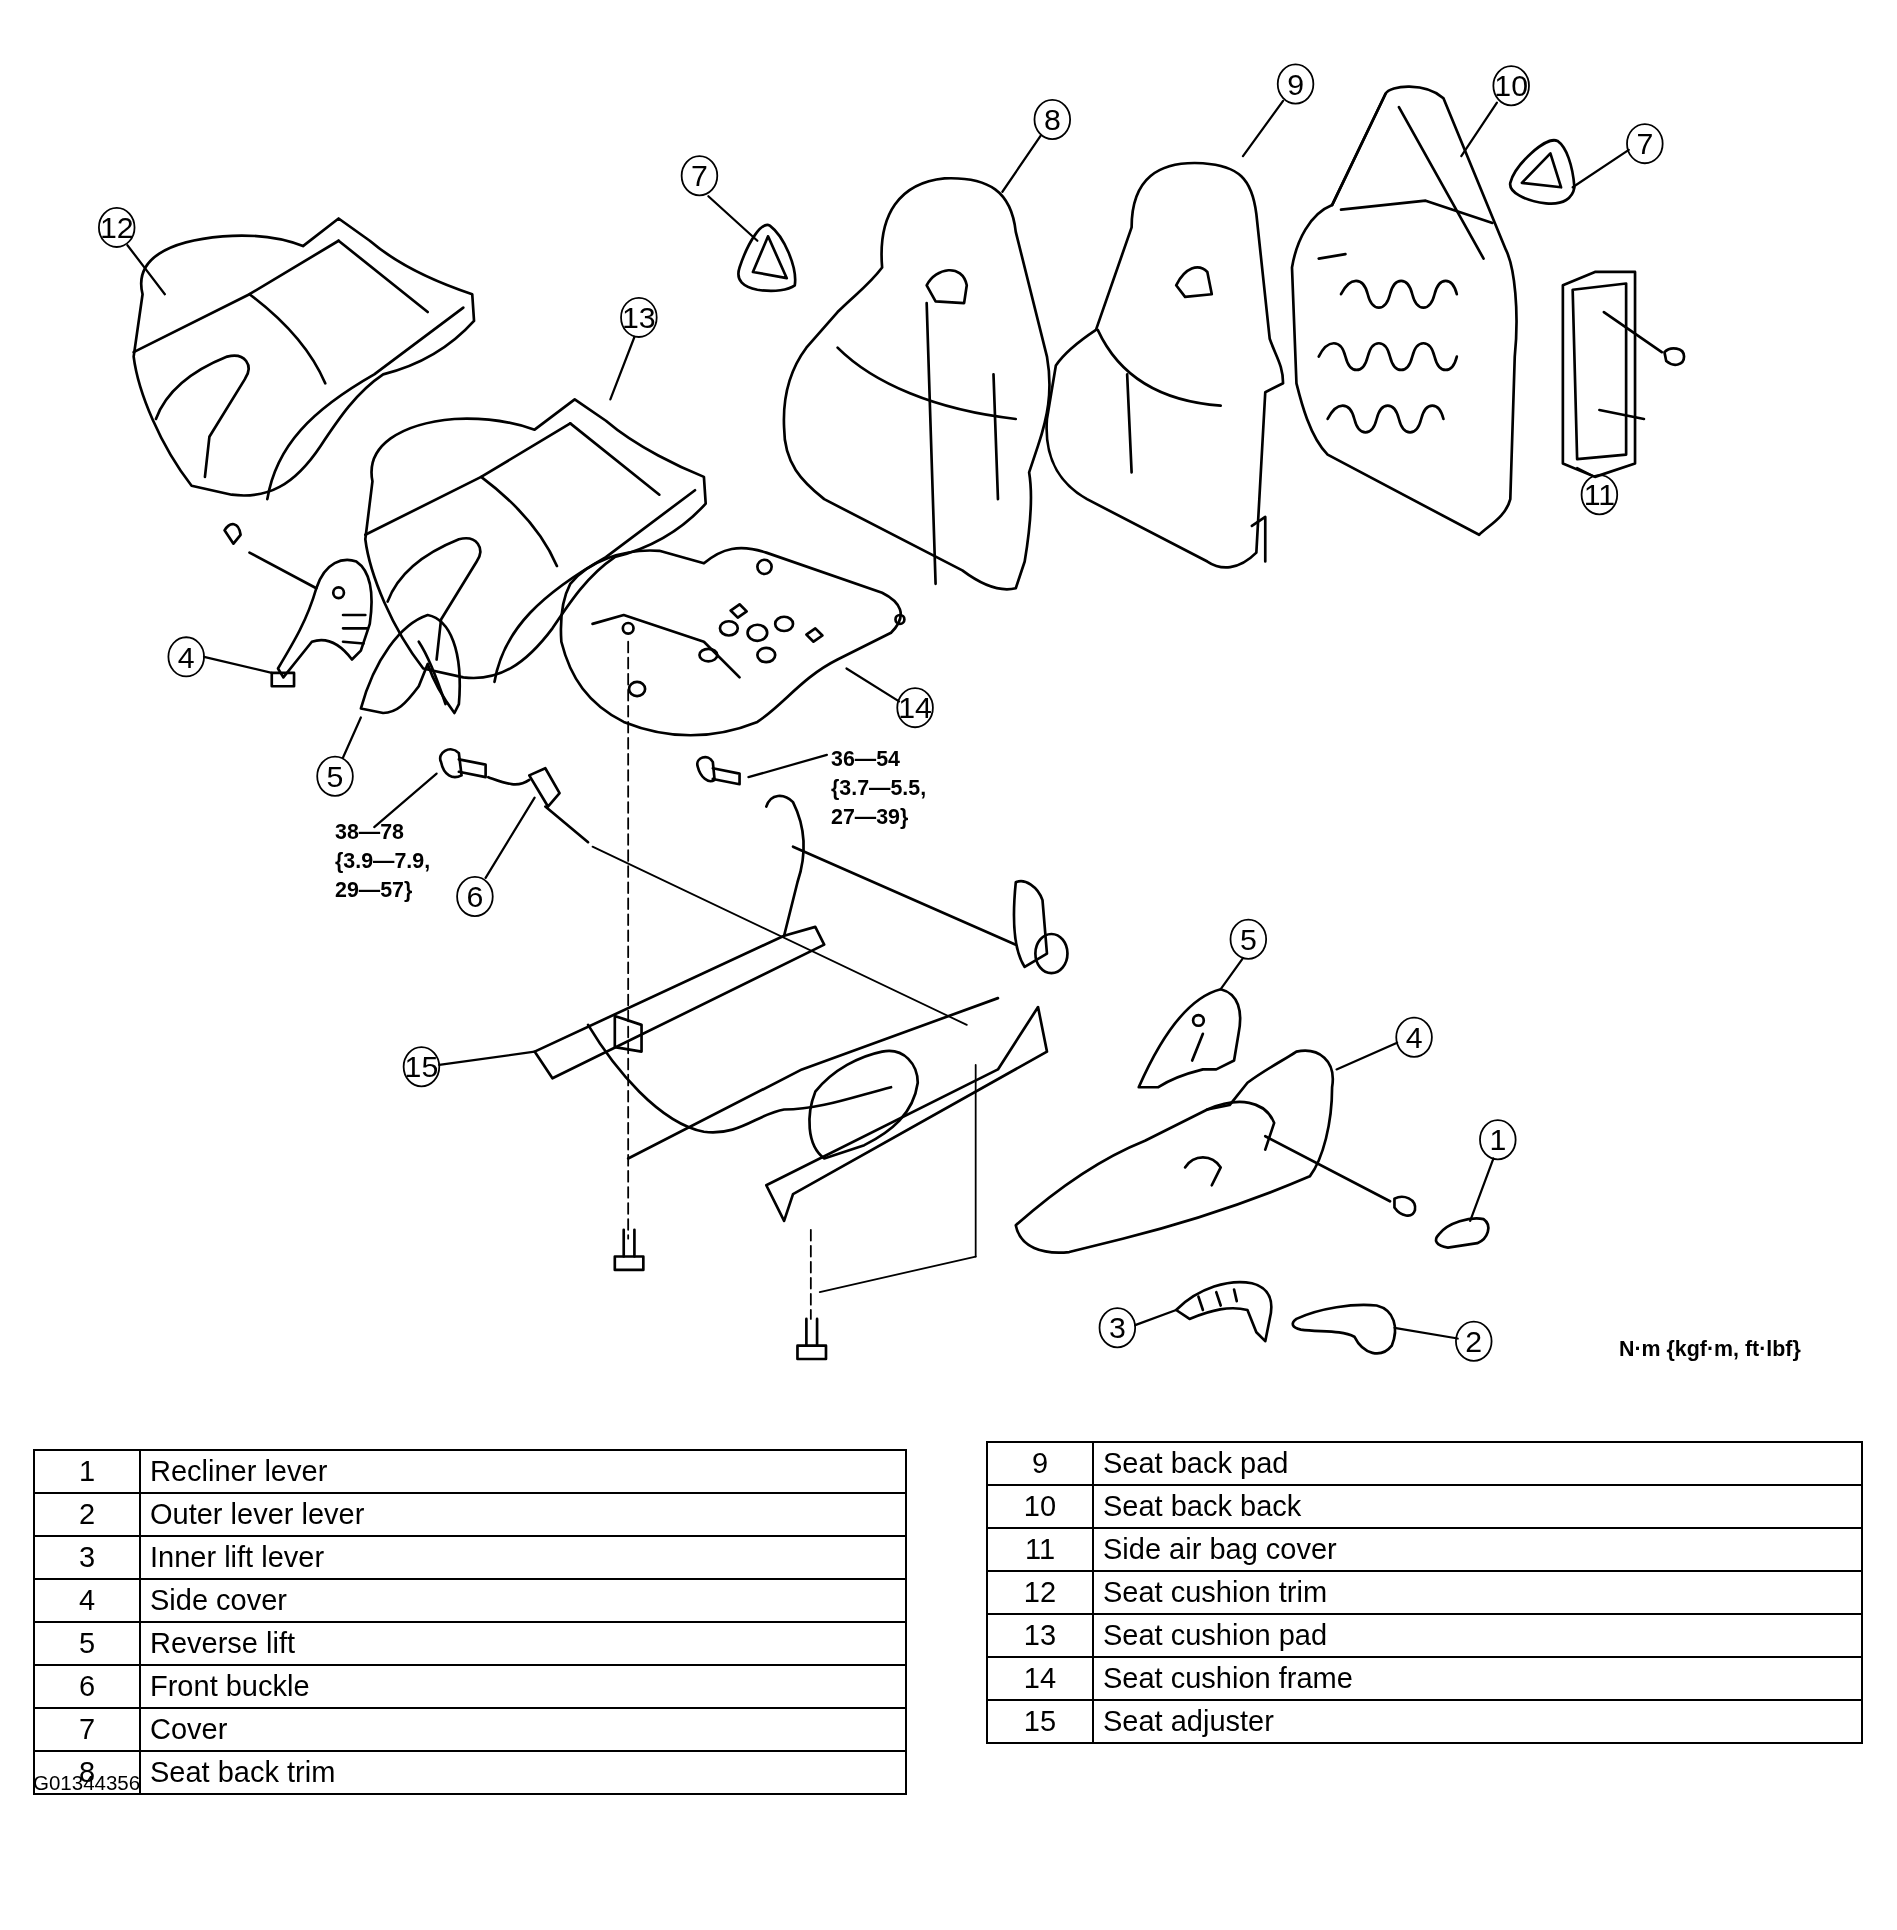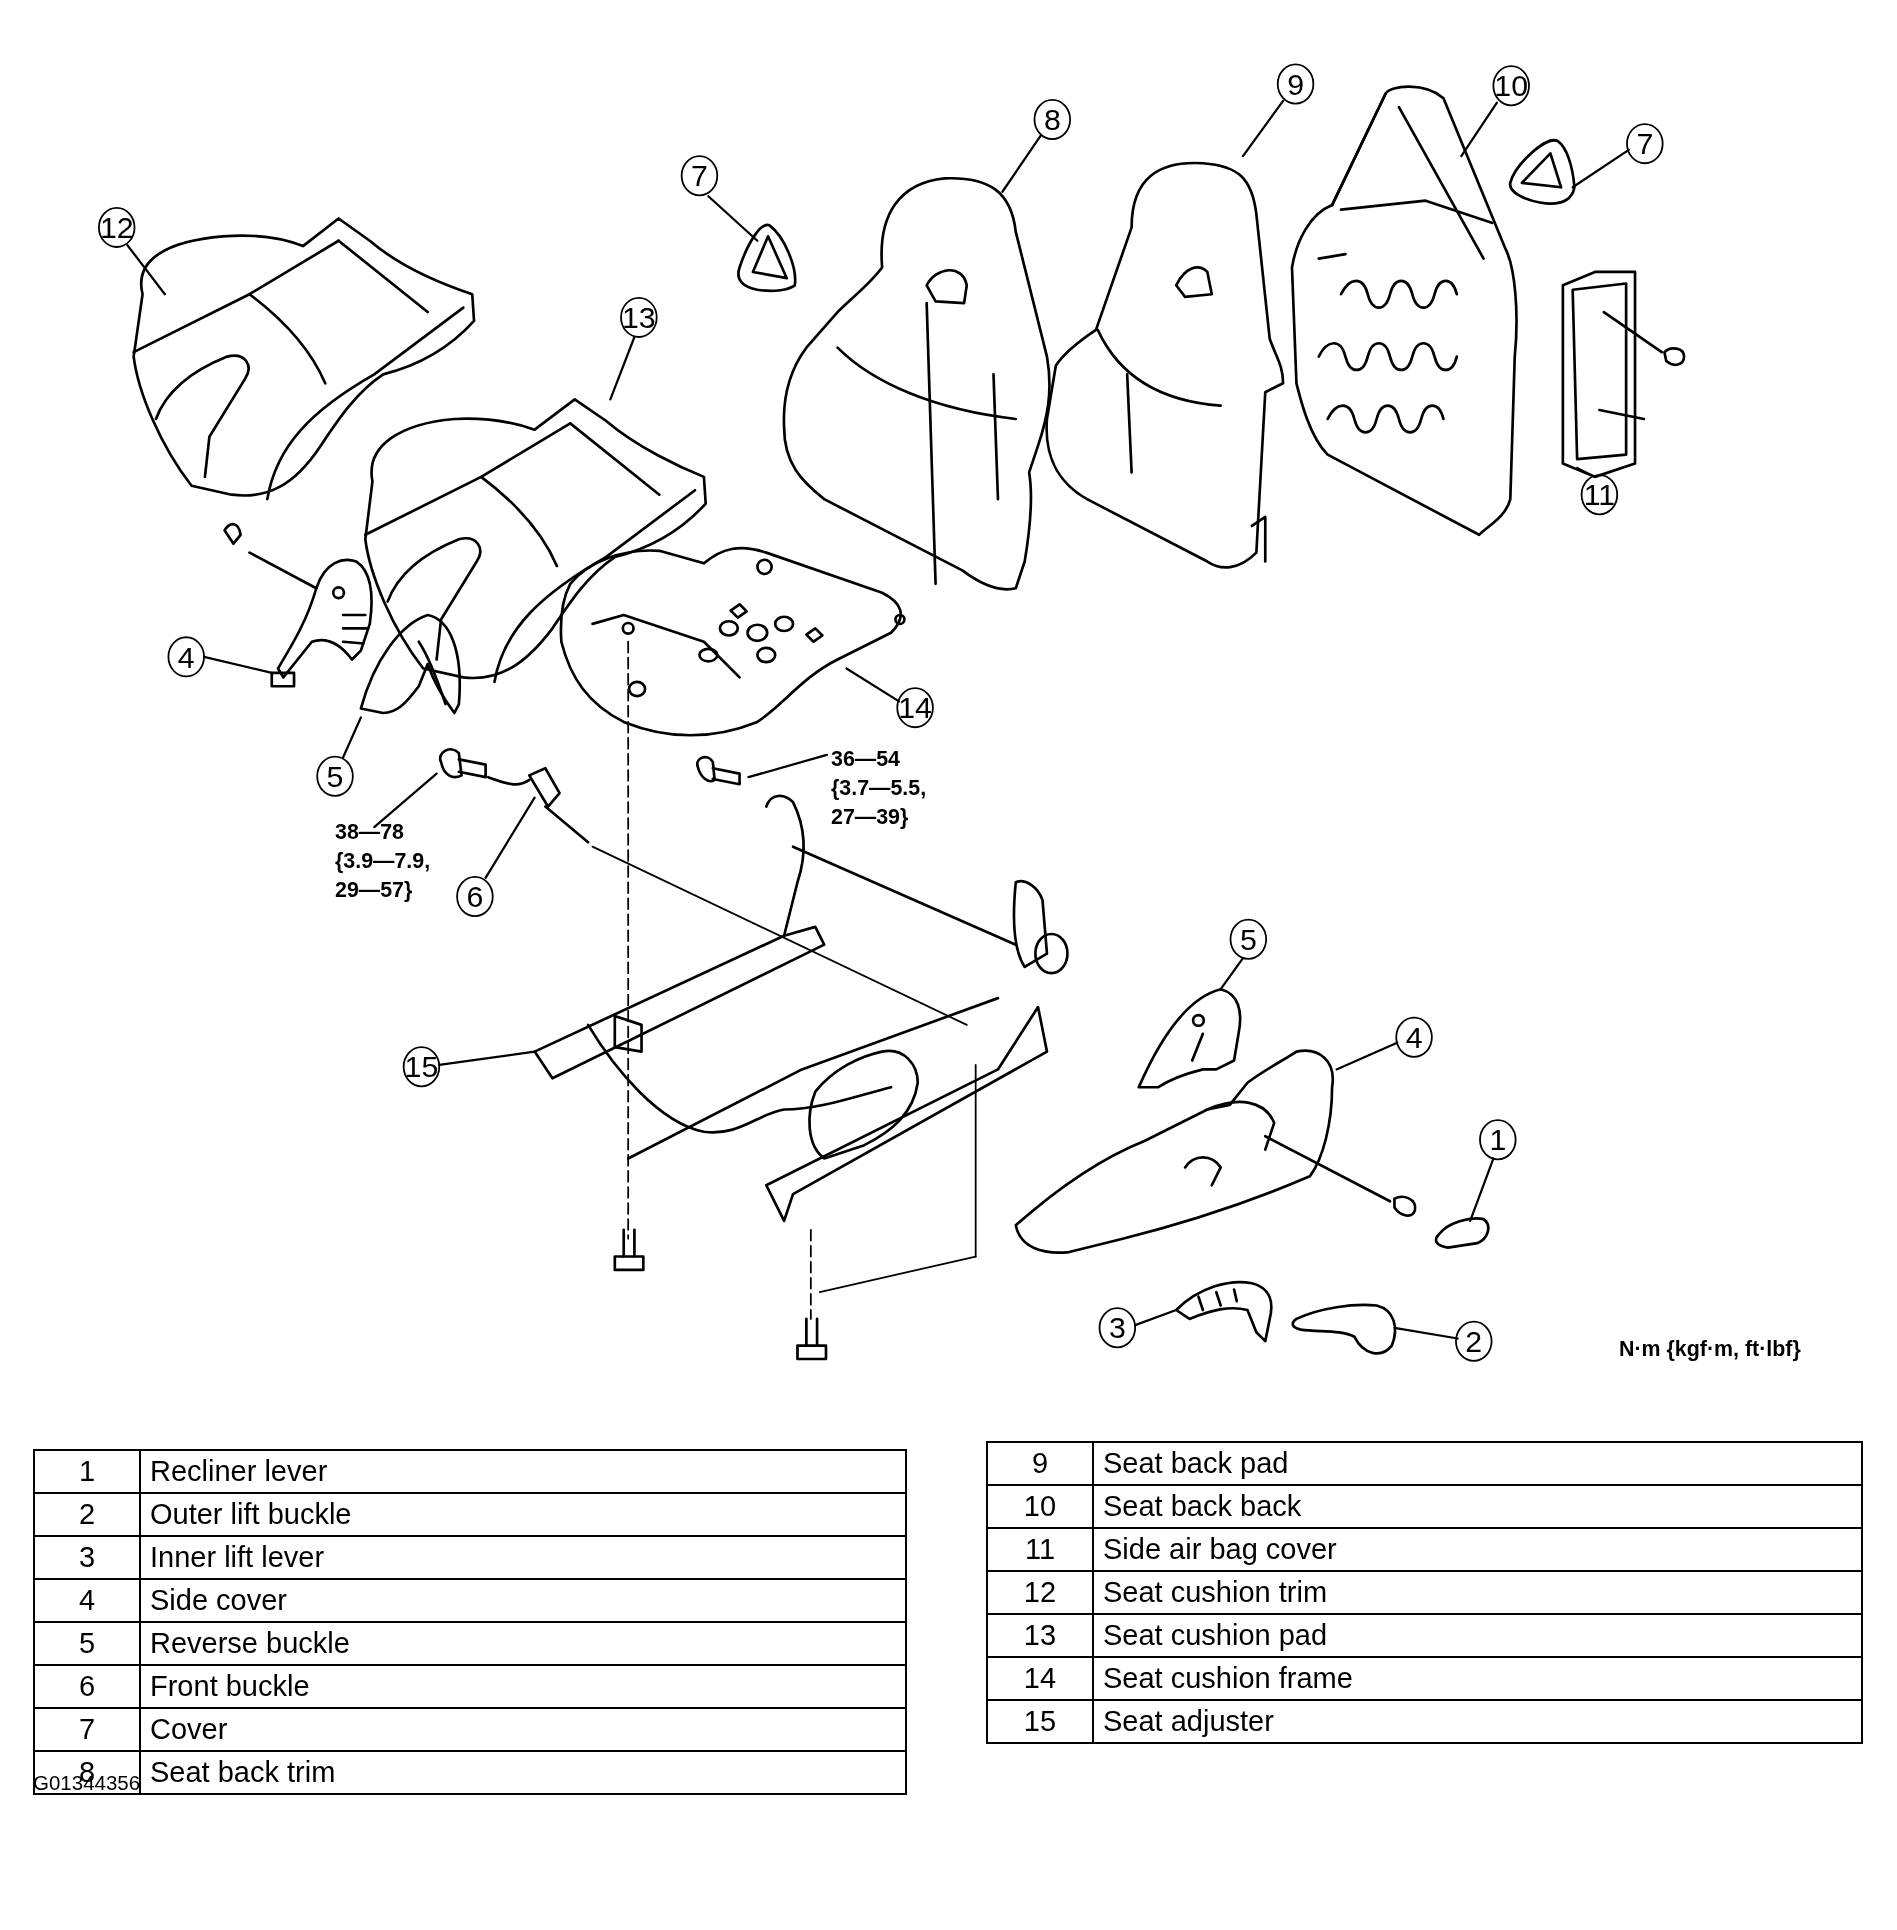--- a/index.html
+++ b/index.html
@@ -291,33 +291,33 @@
 <div class="units" style="left:1619px; top:1337px;">N·m {kgf·m, ft·lbf}</div>
 
 <table class="parts" id="parts-left">
   <tbody>
     <tr>
         <td class="num">1</td>
         <td class="desc">Recliner lever</td>
       </tr>
     <tr>
         <td class="num">2</td>
-        <td class="desc">Outer lift buckle</td>
+        <td class="desc">Outer lever lever</td>
       </tr>
     <tr>
         <td class="num">3</td>
         <td class="desc">Inner lift lever</td>
       </tr>
     <tr>
         <td class="num">4</td>
         <td class="desc">Side cover</td>
       </tr>
     <tr>
         <td class="num">5</td>
-        <td class="desc">Reverse buckle</td>
+        <td class="desc">Reverse lift</td>
       </tr>
     <tr>
         <td class="num">6</td>
         <td class="desc">Front buckle</td>
       </tr>
     <tr>
         <td class="num">7</td>
         <td class="desc">Cover</td>
       </tr>
     <tr>

